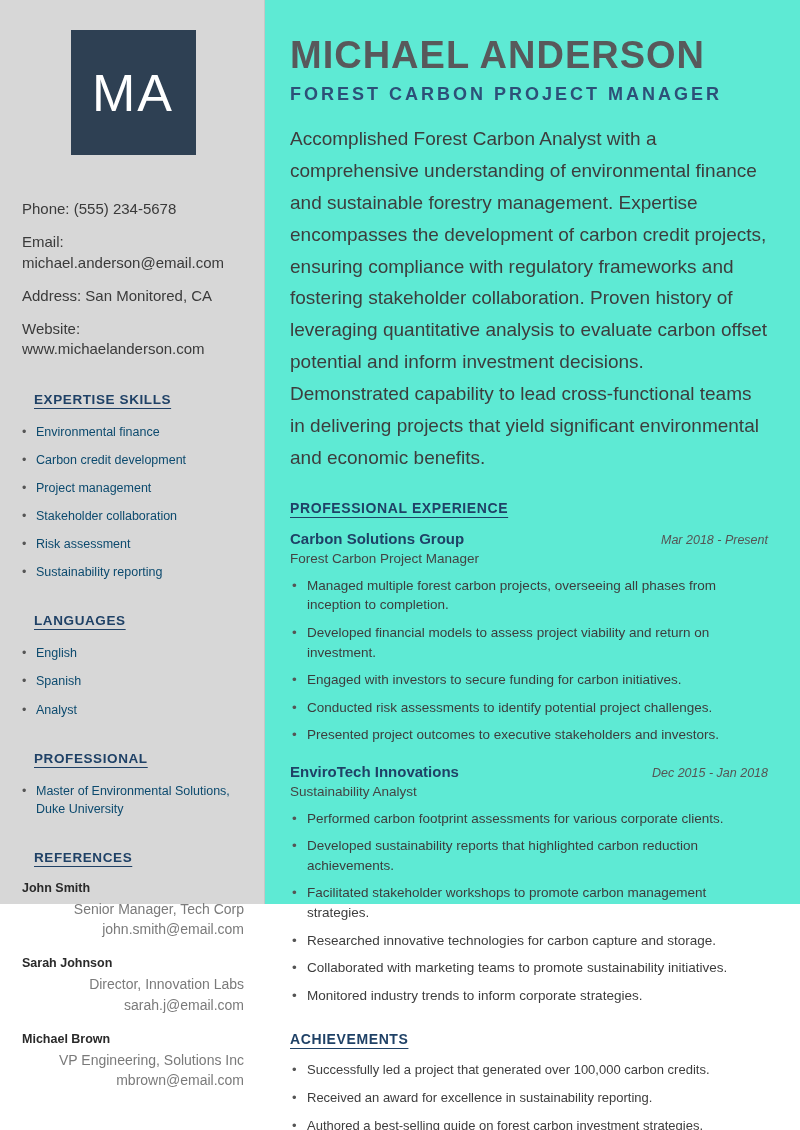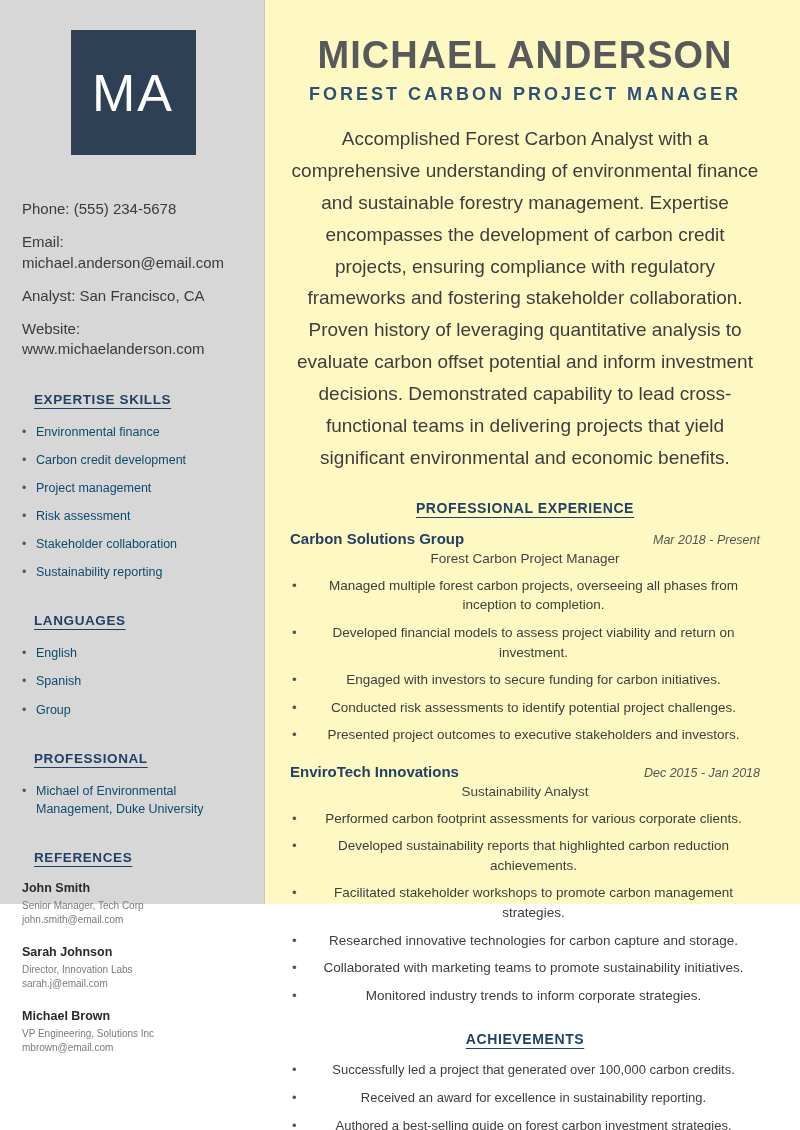--- a/index.html
+++ b/index.html
@@ -45,28 +45,27 @@
     font-size: 12.5px; color: #0c4a6e;
     padding-left: 14px; margin-bottom: 10px; line-height: 1.45;
   }
   .side-list li::before {
     content: "\2022";
     position: absolute; left: 0; top: 0;
     color: #555555;
   }
   .ref-item { margin-bottom: 17px; }
   .ref-name { font-size: 12.5px; font-weight: bold; color: #2a2a2a; margin-bottom: 4px; }
-  .ref-line { font-size: 10px; color: #7a7a7a; line-height: 1.45; }
+  .ref-line { font-size: 14px; color: #7a7a7a; line-height: 1.45; text-align: right; }
 
   
   .main {
     flex: 1;
-    padding: 36px 40px 30px 25px;
-    background: #fef9c3;
-    text-align: center;
+    padding: 36px 32px 30px 25px;
+    background: #5eead4;
   }
   .person-name {
     font-size: 38px; font-weight: bold;
     color: #58595b; letter-spacing: 1px;
     line-height: 1.05;
   }
   .person-title {
     font-size: 18px; font-weight: bold;
     color: #2d5078; letter-spacing: 3px;
     margin-top: 8px;
@@ -107,44 +106,44 @@
 
   <aside class="sidebar">
 
     <div class="monogram">
       <span>MA</span>
     </div>
 
     <div>
       <p class="contact-line">Phone: (555) 234-5678</p>
       <p class="contact-line">Email: michael.anderson@email.com</p>
-      <p class="contact-line">Analyst: San Francisco, CA</p>
+      <p class="contact-line">Address: San Monitored, CA</p>
       <p class="contact-line">Website: www.michaelanderson.com</p>
     </div>
 
     <h3 class="side-heading">EXPERTISE SKILLS</h3>
     <ul class="side-list">
       <li>Environmental finance</li>
       <li>Carbon credit development</li>
       <li>Project management</li>
+      <li>Stakeholder collaboration</li>
       <li>Risk assessment</li>
-      <li>Stakeholder collaboration</li>
       <li>Sustainability reporting</li>
     </ul>
 
     <h3 class="side-heading">LANGUAGES</h3>
     <ul class="side-list">
       <li>English</li>
       <li>Spanish</li>
-      <li>Group</li>
+      <li>Analyst</li>
     </ul>
 
     <h3 class="side-heading">PROFESSIONAL</h3>
     <ul class="side-list">
-      <li>Michael of Environmental Management, Duke University</li>
+      <li>Master of Environmental Solutions, Duke University</li>
     </ul>
 
     <h3 class="side-heading">REFERENCES</h3>
     <div>
       <div class="ref-item">
         <p class="ref-name">John Smith</p>
         <p class="ref-line">Senior Manager, Tech Corp</p>
         <p class="ref-line">john.smith@email.com</p>
       </div>
       <div class="ref-item">

